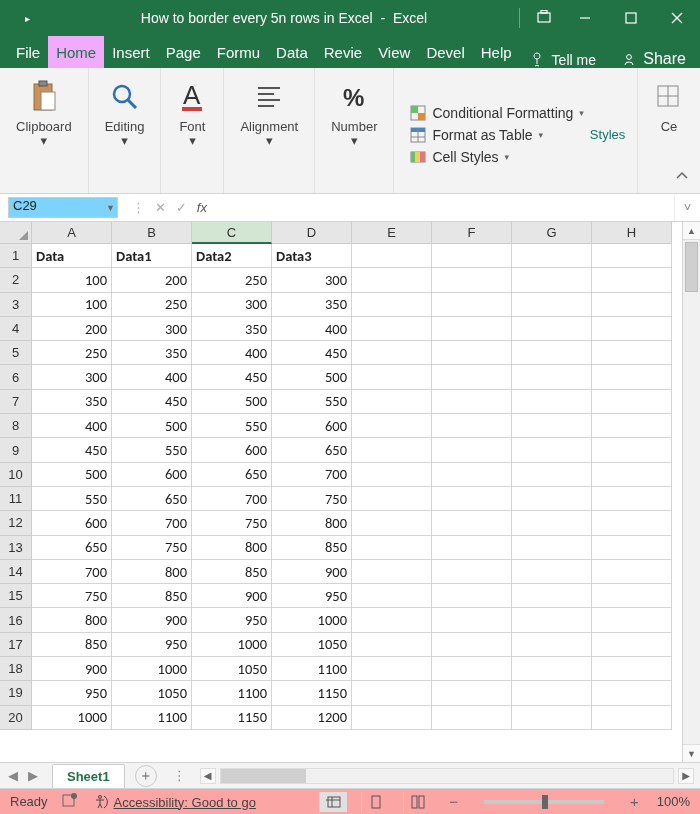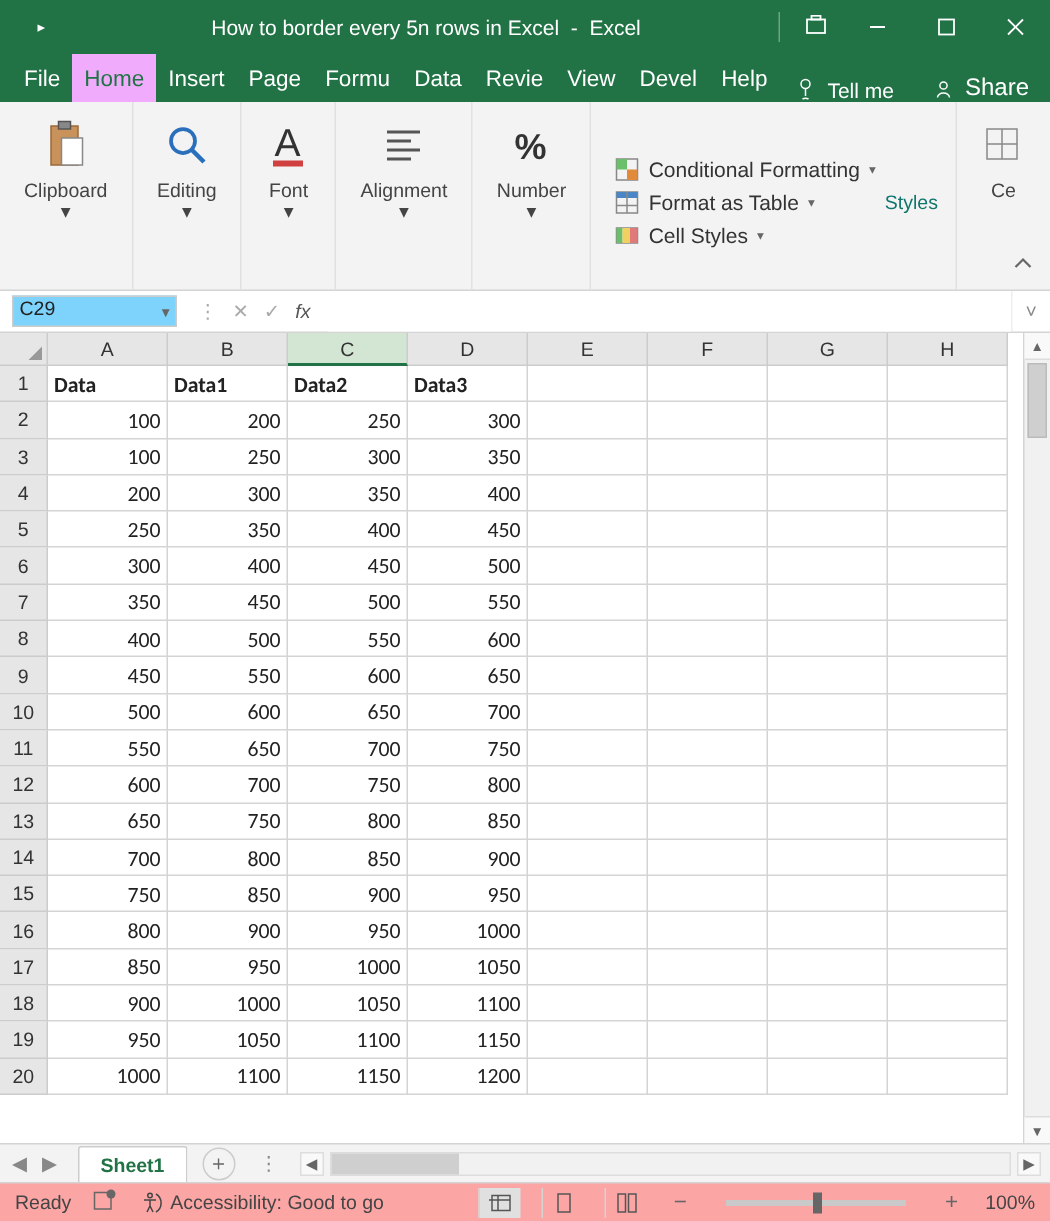--- a/index.html
+++ b/index.html
@@ -71,21 +71,21 @@
   .hscroll .track { flex:1; height:16px; background:#f1f1f1; border:1px solid #ddd; position:relative;}
   .hscroll .thumb { position:absolute; left:0; top:0; bottom:0; width:85px; background:#cfcfcf;}
 
   .statusbar { height:26px; background:#fca5a5; border-top:1px solid #d4d4d4; display:flex; align-items:center; font-size:13px; color:#444; padding:0 10px; gap:14px;}
   .statusbar .spacer {flex:1;}
   .viewbtn { width:28px; height:20px; display:flex; align-items:center; justify-content:center; border-left:1px solid #d4d4d4; cursor:pointer;}
   .viewbtn.active { background:#e0e0e0;}
   .zoomslider { width:120px; height:4px; background:#c9c9c9; position:relative; margin:0 8px;}
   .zoomslider .knob { position:absolute; left:58px; top:-5px; width:6px; height:14px; background:#666;}
   .zm { cursor:pointer; color:#666; font-size:15px; padding:0 4px;}
-  .access { display:flex; align-items:center; gap:6px;}
+  .access { display:flex; align-items:flex-end; gap:6px;text-decoration:underline;}
   svg.ico { width:16px; height:16px;}
 </style>
 </head>
 <body>
 
 <div class="titlebar">
   <div class="qat">
     <div class="caret">▸</div>
   </div>
   <div class="title-wrap">

